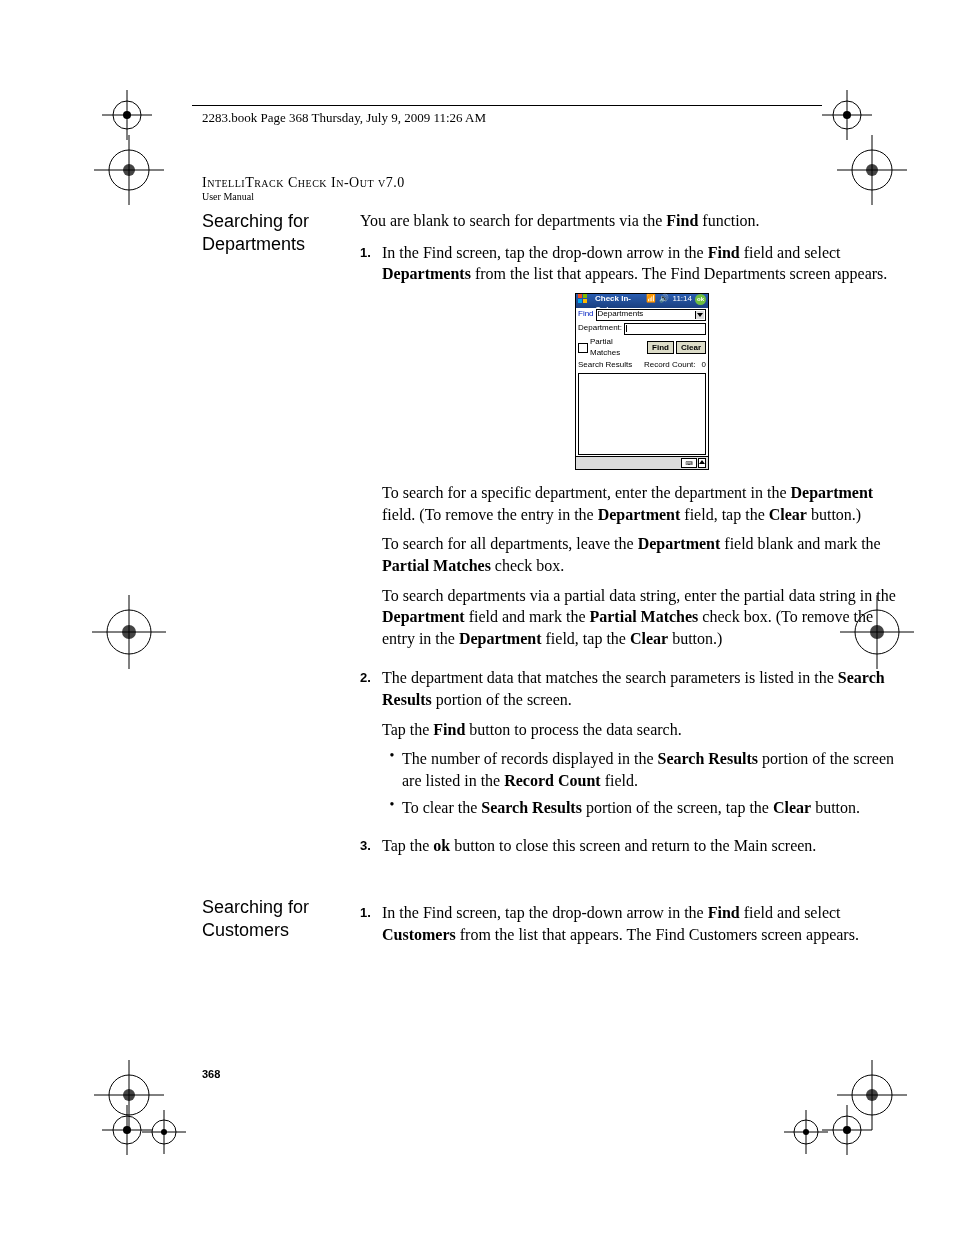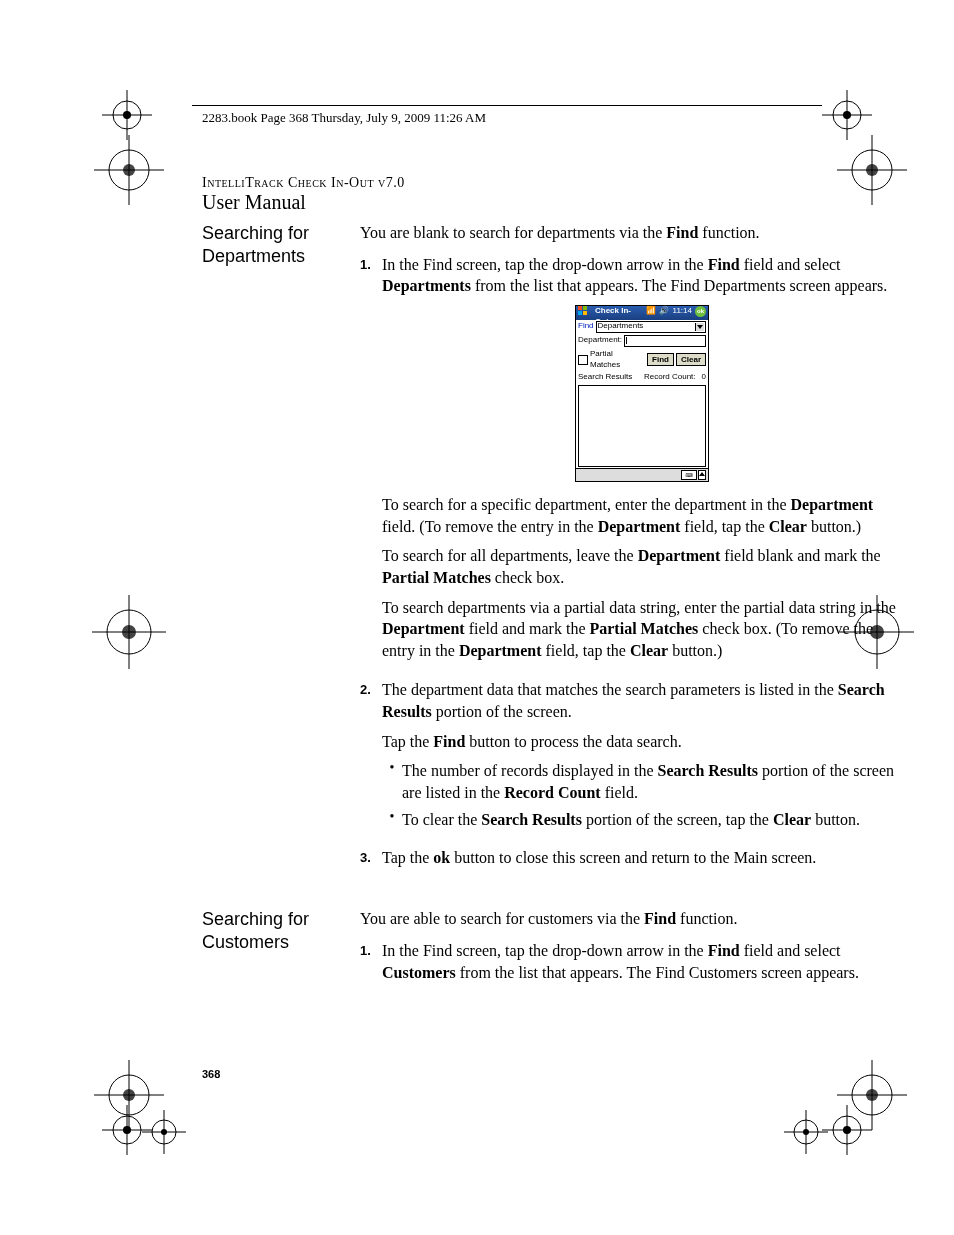--- a/index.html
+++ b/index.html
@@ -42,21 +42,21 @@
     left: 130px;
     width: 700px;
     top: 175px;
   }
   .runhead1 {
     font-variant: small-caps;
     font-size: 14px;
     letter-spacing: 0.5px;
   }
   .runhead2 {
-    font-size: 20px;
+    font-size: 10px;
   }
   .section {
     margin-top: 8px;
     display: flex;
     align-items: flex-start;
   }
   .sidehead {
     width: 158px;
     flex: 0 0 158px;
     font-family: Arial, Helvetica, sans-serif;
@@ -392,23 +392,20 @@
               <p><span>Tap the </span><span class="bold">ok</span><span> button to close this screen and return to the Main screen.</span></p>
             </div>
           </div>
         </div>
       </div>
     </div>
 
     <div class="section" style="margin-top:22px;">
       <div class="sidehead">Searching for Customers</div>
       <div class="maincol">
-        <p>
-          <span>You are able to search for customers via the </span><span class="bold">Find</span><span> function.</span>
-        </p>
         <div class="numlist">
           <div class="numitem">
             <div class="num">1.</div>
             <div class="txt">
               <p><span>In the Find screen, tap the drop-down arrow in the </span><span class="bold">Find</span><span> field and select </span><span class="bold">Customers</span><span> from the list that appears. The Find Customers screen appears.</span></p>
             </div>
           </div>
         </div>
       </div>
     </div>

